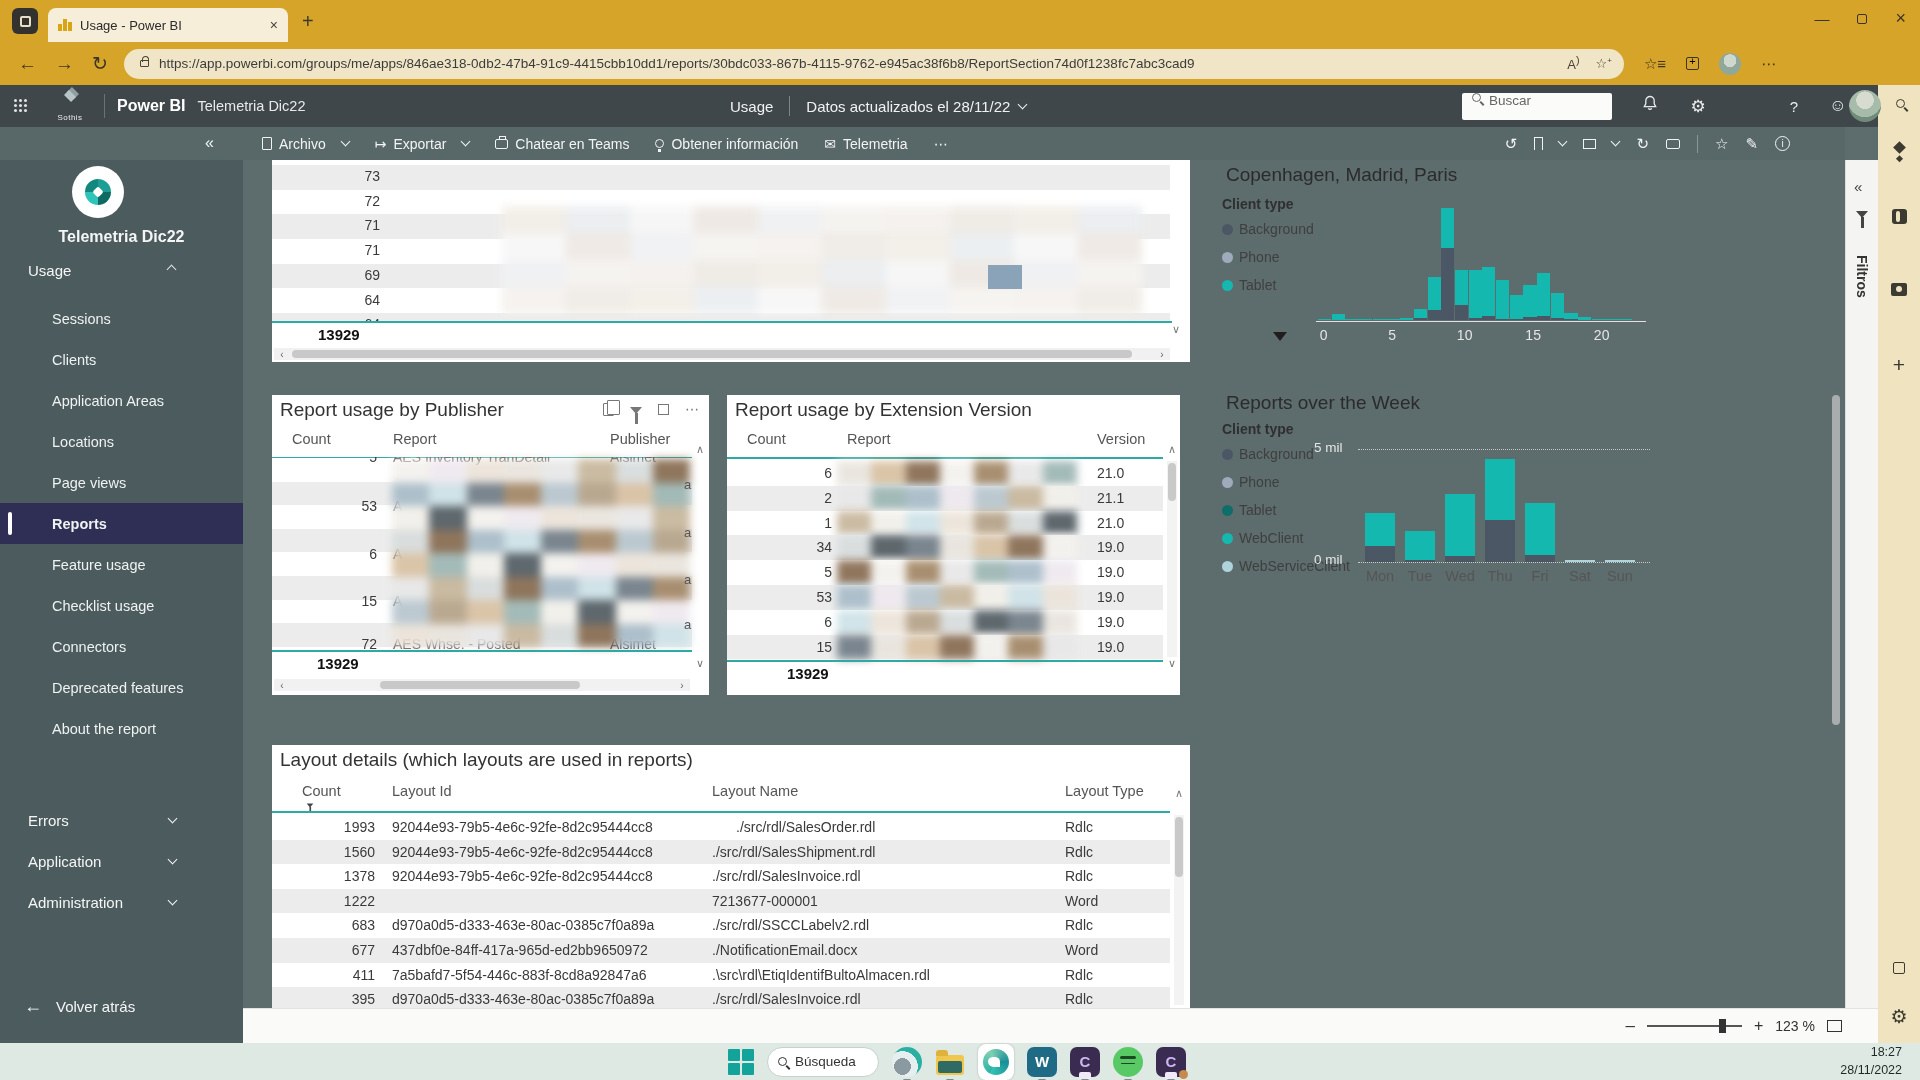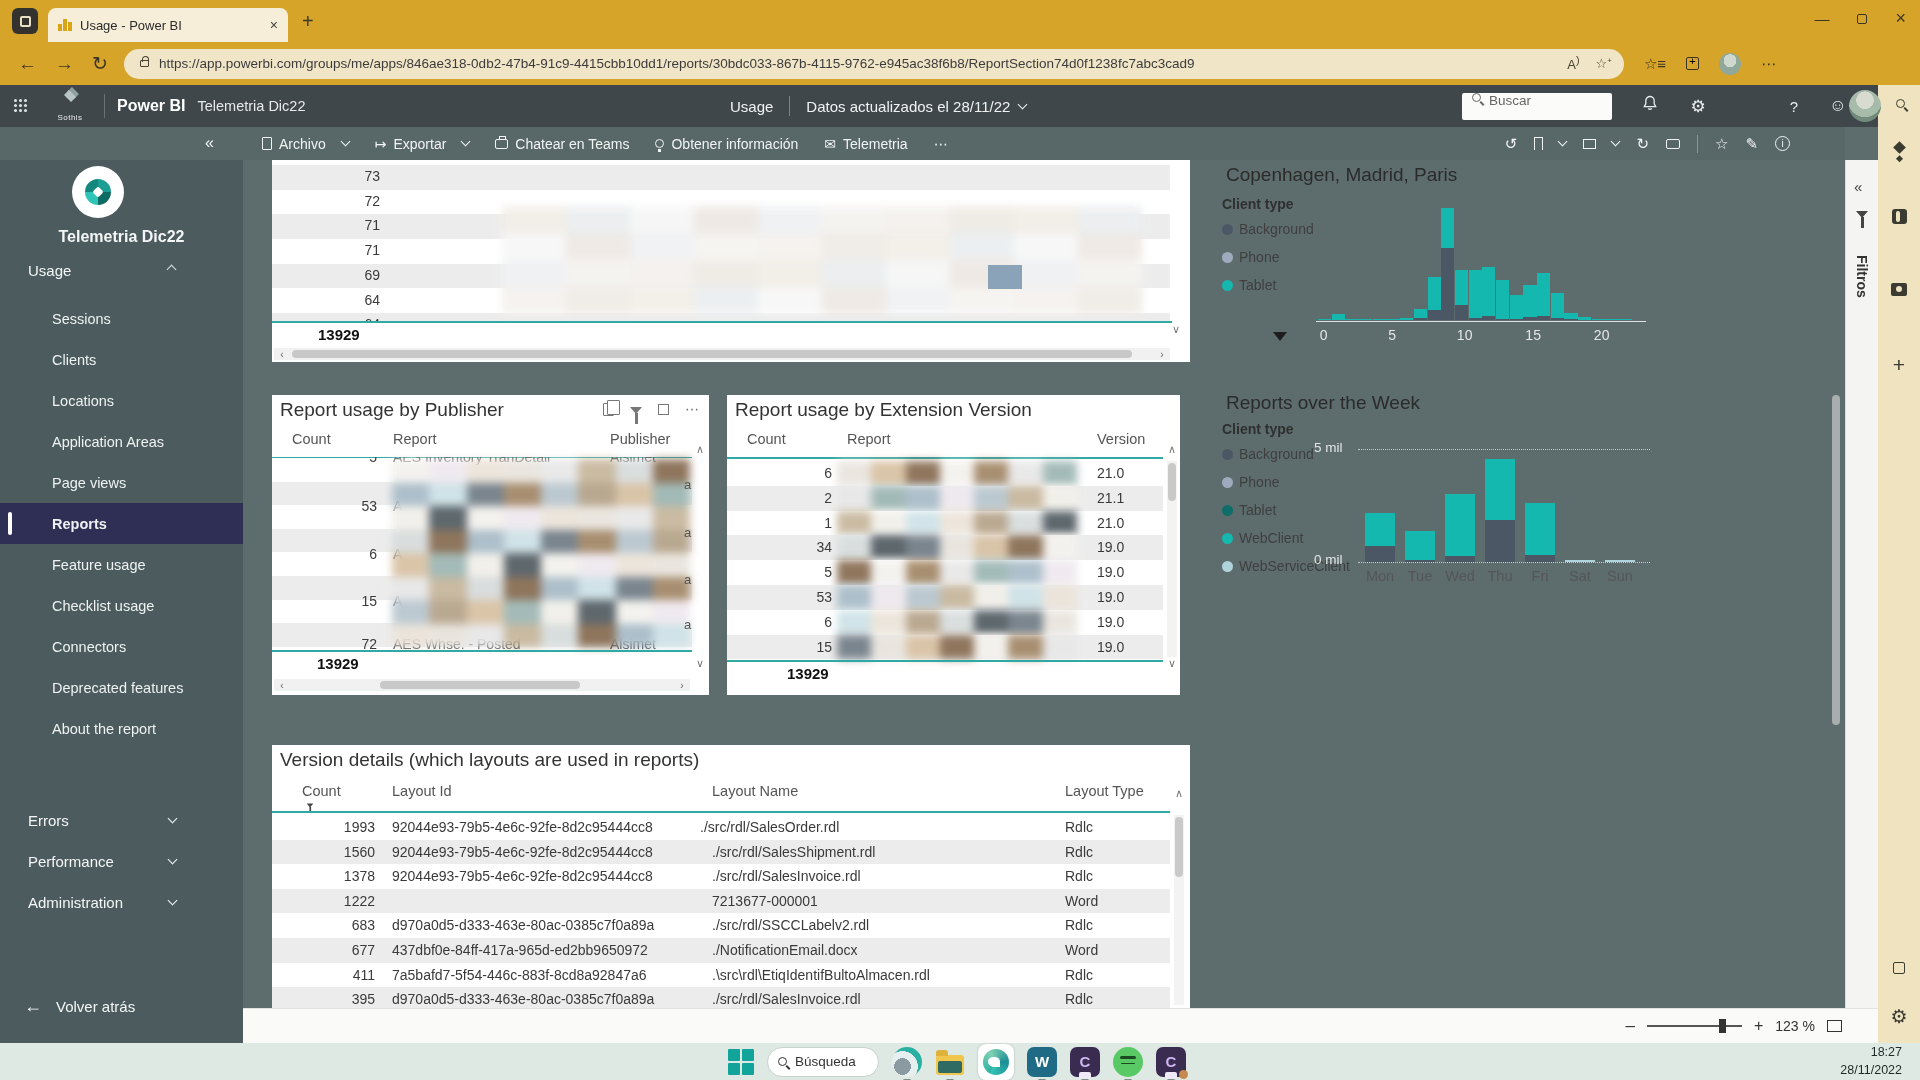--- a/index.html
+++ b/index.html
@@ -314,37 +314,37 @@
         <div class="globe"></div>
       </div>
     <div class="sb-title">Telemetria Dic22</div>
     <div class="sb-section" style="top:102px">
       <span>Usage</span>
       <span class="chev" style="transform:rotate(-135deg);top:8px"></span>
     </div>
     <div class="sb-items" id="usage-items">
         <div class="sb-item">Sessions</div>
         <div class="sb-item">Clients</div>
+        <div class="sb-item">Application Areas</div>
         <div class="sb-item">Locations</div>
-        <div class="sb-item">Application Areas</div>
         <div class="sb-item">Page views</div>
         <div class="sb-item sel">Reports</div>
         <div class="sb-item">Feature usage</div>
         <div class="sb-item">Checklist usage</div>
         <div class="sb-item">Connectors</div>
         <div class="sb-item">Deprecated features</div>
         <div class="sb-item">About the report</div>
       </div>
     <div id="collapsed-sections">
         <div class="sb-collapsed" style="position: absolute; left: 0px; width: 100%; top: 640px;">
           <span>Errors</span>
           <span class="chev"></span>
         </div>
         <div class="sb-collapsed" style="position: absolute; left: 0px; width: 100%; top: 681px;">
-          <span>Performance</span>
+          <span>Application</span>
           <span class="chev"></span>
         </div>
         <div class="sb-collapsed" style="position: absolute; left: 0px; width: 100%; top: 722px;">
           <span>Administration</span>
           <span class="chev"></span>
         </div>
       </div>
     <div class="sb-back">
       <span class="back-arrow">←</span>
       <span>Volver atrás</span>
@@ -871,34 +871,34 @@
           <span class="wk-lab" style="left: 182px; top: 180px;">Tue</span>
           <span class="wk-lab" style="left: 222px; top: 180px;">Wed</span>
           <span class="wk-lab" style="left: 262px; top: 180px;">Thu</span>
           <span class="wk-lab" style="left: 302px; top: 180px;">Fri</span>
           <span class="wk-lab" style="left: 342px; top: 180px;">Sat</span>
           <span class="wk-lab" style="left: 382px; top: 180px;">Sun</span>
         </div>
     </div>
 
     <div class="tile" style="left:29px;top:585px;width:918px;height:263px">
-      <div class="tile-title">Version details (which layouts are used in reports)</div>
+      <div class="tile-title">Layout details (which layouts are used in reports)</div>
       <div id="lay-headers">
           <div class="grid-header" style="left: 30px; top: 38px;">Count</div>
           <div class="grid-header" style="left: 120px; top: 38px;">Layout Id</div>
           <div class="grid-header" style="left: 440px; top: 38px;">Layout Name</div>
           <div class="grid-header" style="left: 793px; top: 38px;">Layout Type</div>
         </div>
       <div class="funnel" style="color:#444;position:absolute;left:32px;top:57px;transform:scale(.55)"></div>
       <div class="teal-line" style="left:0;top:66px;width:898px"></div>
       <div id="lay-rows">
           <div class="trow" style="left: 0px; top: 70px; width: 898px; height: 24.6px; background: rgb(255, 255, 255);">
             <span style="position: absolute; left: 0px; top: 4px; width: 103px; text-align: right;">1993</span>
             <span style="position: absolute; left: 120px; top: 4px;">92044e93-79b5-4e6c-92fe-8d2c95444cc8</span>
-            <span style="position: absolute; left: 428px; top: 4px; text-align: right;">./src/rdl/SalesOrder.rdl</span>
+            <span style="position: absolute; left: 464px; top: 4px; text-align: right;">./src/rdl/SalesOrder.rdl</span>
             <span style="position: absolute; left: 793px; top: 4px;">Rdlc</span>
           </div>
           <div class="trow" style="left: 0px; top: 94.6px; width: 898px; height: 24.6px; background: rgb(236, 236, 236);">
             <span style="position: absolute; left: 0px; top: 4px; width: 103px; text-align: right;">1560</span>
             <span style="position: absolute; left: 120px; top: 4px;">92044e93-79b5-4e6c-92fe-8d2c95444cc8</span>
             <span style="position: absolute; left: 440px; top: 4px;">./src/rdl/SalesShipment.rdl</span>
             <span style="position: absolute; left: 793px; top: 4px;">Rdlc</span>
           </div>
           <div class="trow" style="left: 0px; top: 119.2px; width: 898px; height: 24.6px; background: rgb(255, 255, 255);">
             <span style="position: absolute; left: 0px; top: 4px; width: 103px; text-align: right;">1378</span>

